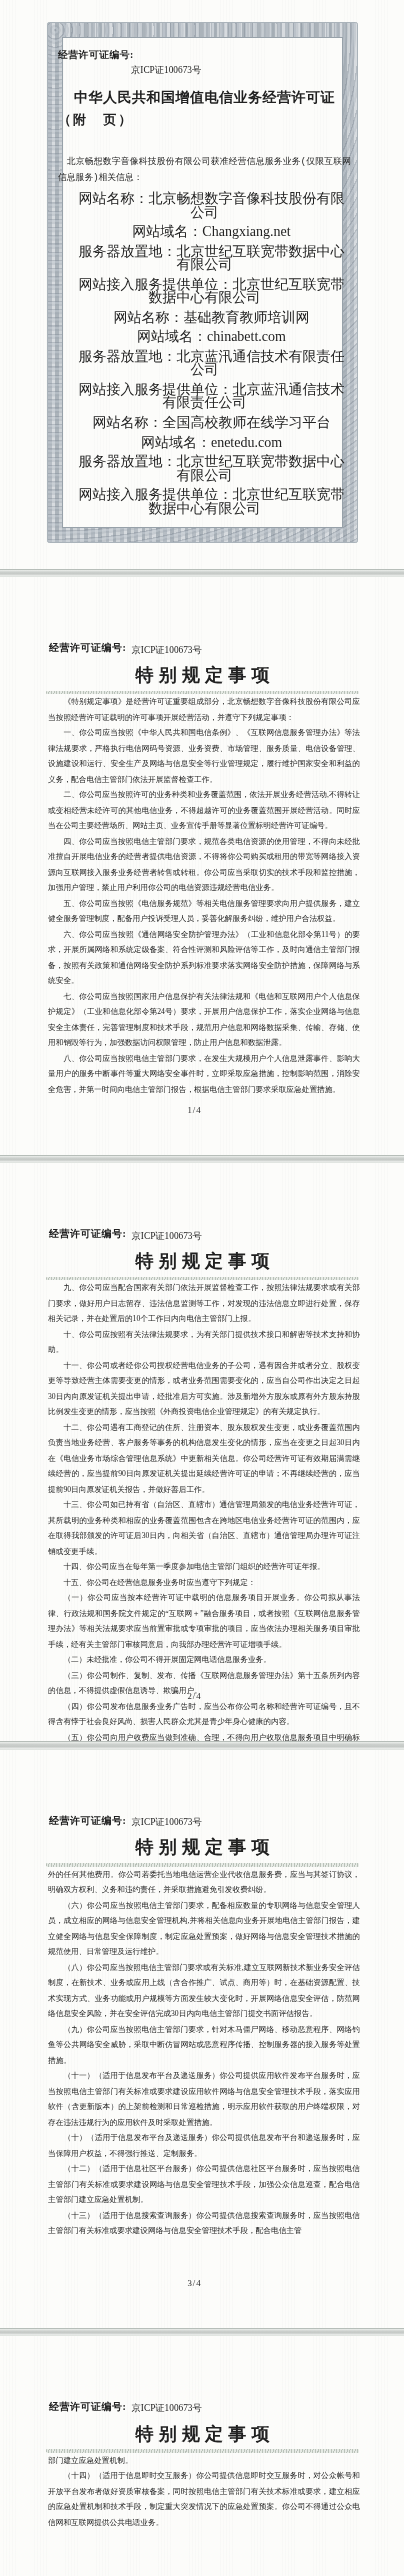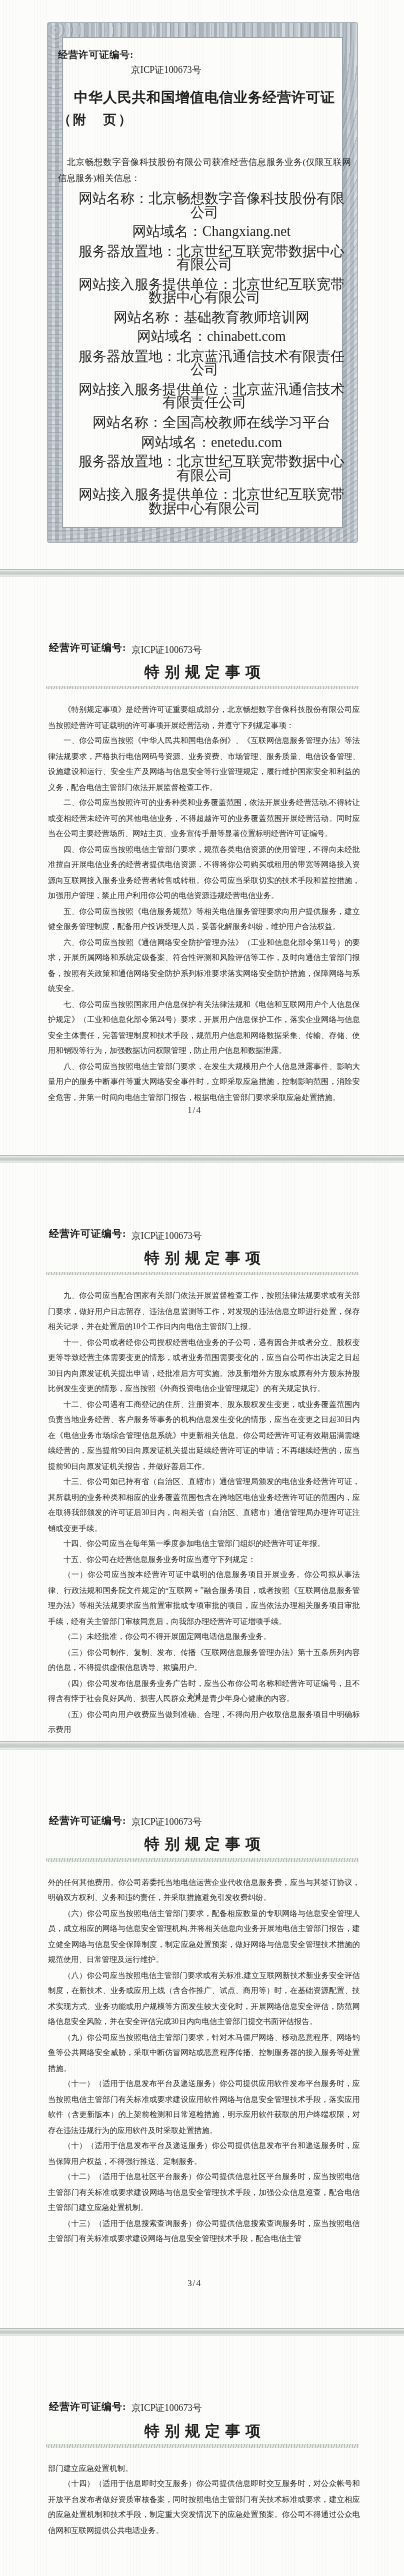--- a/index.html
+++ b/index.html
@@ -38,32 +38,32 @@
     position:absolute; inset:14.4px;
     background:#fcfcfa;
     background-image:repeating-linear-gradient(90deg, rgba(90,100,110,0.025) 0 0.5px, transparent 0.5px 3.1px);
     border:0.5px solid #97a1a9;
   }
   .cert-content{position:absolute; left:58px; right:54px; top:49px; z-index:2;}
   .lic-label{font-size:9.8px; font-weight:700; letter-spacing:0.5px;}
   .lic-num{font-size:9.3px; margin:1.5px 0 0 73px;}
   .cert-title{font-size:14px; font-weight:700; text-align:center; letter-spacing:0.5px; margin:12.4px 0 4.1px;}
   .cert-sub{font-size:13px; font-weight:700; text-align:left; margin:0 0 25px; letter-spacing:2.1px;}
-  .intro{font-size:8.8px; line-height:16px; text-indent:1em; margin:0 0 6.2px; text-align:justify;}
+  .intro{font-size:8.8px; line-height:16px; text-indent:1em; margin:0 0 6.2px; text-align:justify;font-family:Liberation Mono, monospace;}
   .site-line{font-size:14px; line-height:13.4px; margin:0 0 6.2px; text-indent:1em; text-align:center;}
   
   .prov-head{margin:64px 0 0 49px; display:flex; align-items:flex-start;}
   .prov-label{font-size:10px; font-weight:700; letter-spacing:0.5px;}
   .prov-num{font-size:9.3px; margin:2.6px 0 0 5.2px;}
-  .prov-title{text-align:center; font-size:15px; font-weight:700; letter-spacing:5.2px; margin:6.2px 0 3.6px; text-indent:5.2px;}
+  .prov-title{text-align:center; font-size:18px; font-weight:700; letter-spacing:5.2px; margin:6.2px 0 3.6px; text-indent:5.2px;}
   .wavy{
     height:3.6px; width:313px; margin:0 auto; border-radius:1px; opacity:.8;
     background:repeating-linear-gradient(100deg,#a9b3a9 0 1px,#e2e7e1 1px 2.6px);
   }
-  .prov-body{margin:13px 45px 0 48px; font-size:7.7px; line-height:15.5px; text-align:justify;}
+  .prov-body{margin:0 45px 0 48px; font-size:7.7px; line-height:15.5px; text-align:justify;}
   .prov-body p{margin:0; text-indent:2em;}
   .prov-body p.cont{text-indent:0;}
   .prov-body p:empty{display:none;}
   .marker{position:absolute; left:0; right:16px; bottom:40px; text-align:center; font-size:8.8px; letter-spacing:1px; color:#2a2a2a;}
 </style>
 </head>
 <body>
 
 <div class="doc">
 
@@ -139,20 +139,21 @@
       <span class="prov-label">经营许可证编号:</span>
       <span class="prov-num">京ICP证100673号</span>
     </div>
     <h2 class="prov-title">特别规定事项</h2>
     <div class="wavy"></div>
     <div class="prov-body">
 
       <div>
 
       <p>九、你公司应当配合国家有关部门依法开展监督检查工作，按照法律法规要求或有关部门要求，做好用户日志留存、违法信息监测等工作，对发现的违法信息立即进行处置，保存相关记录，并在处置后的10个工作日内向电信主管部门上报。</p>
+          <p>十、你公司应按照有关法律法规要求，为有关部门提供技术接口和解密等技术支持和协助。</p>
           <p>十一、你公司或者经你公司授权经营电信业务的子公司，遇有因合并或者分立、股权变更等导致经营主体需要变更的情形，或者业务范围需要变化的，应当自公司作出决定之日起30日内向原发证机关提出申请，经批准后方可实施。涉及新增外方股东或原有外方股东持股比例发生变更的情形，应当按照《外商投资电信企业管理规定》的有关规定执行。</p>
           <p>十二、你公司遇有工商登记的住所、注册资本、股东股权发生变更，或业务覆盖范围内负责当地业务经营、客户服务等事务的机构信息发生变化的情形，应当在变更之日起30日内在《电信业务市场综合管理信息系统》中更新相关信息。你公司经营许可证有效期届满需继续经营的，应当提前90日向原发证机关提出延续经营许可证的申请；不再继续经营的，应当提前90日向原发证机关报告，并做好善后工作。</p>
           <p>十三、你公司如已持有省（自治区、直辖市）通信管理局颁发的电信业务经营许可证，其所载明的业务种类和相应的业务覆盖范围包含在跨地区电信业务经营许可证的范围内，应在取得我部颁发的许可证后30日内，向相关省（自治区、直辖市）通信管理局办理许可证注销或变更手续。</p>
           <p>十四、你公司应当在每年第一季度参加电信主管部门组织的经营许可证年报。</p>
           <p>十五、你公司在经营信息服务业务时应当遵守下列规定：</p>
           <p>（一）你公司应当按本经营许可证中载明的信息服务项目开展业务。你公司拟从事法律、行政法规和国务院文件规定的“互联网＋”融合服务项目，或者按照《互联网信息服务管理办法》等相关法规要求应当前置审批或专项审批的项目，应当依法办理相关服务项目审批手续，经有关主管部门审核同意后，向我部办理经营许可证增项手续。</p>
           <p>（二）未经批准，你公司不得开展固定网电话信息服务业务。</p>
           <p>（三）你公司制作、复制、发布、传播《互联网信息服务管理办法》第十五条所列内容的信息，不得提供虚假信息诱导、欺骗用户。</p>
           <p>（四）你公司发布信息服务业务广告时，应当公布你公司名称和经营许可证编号，且不得含有悖于社会良好风尚、损害人民群众尤其是青少年身心健康的内容。</p>
           <p>（五）你公司向用户收费应当做到准确、合理，不得向用户收取信息服务项目中明确标示费用</p>

